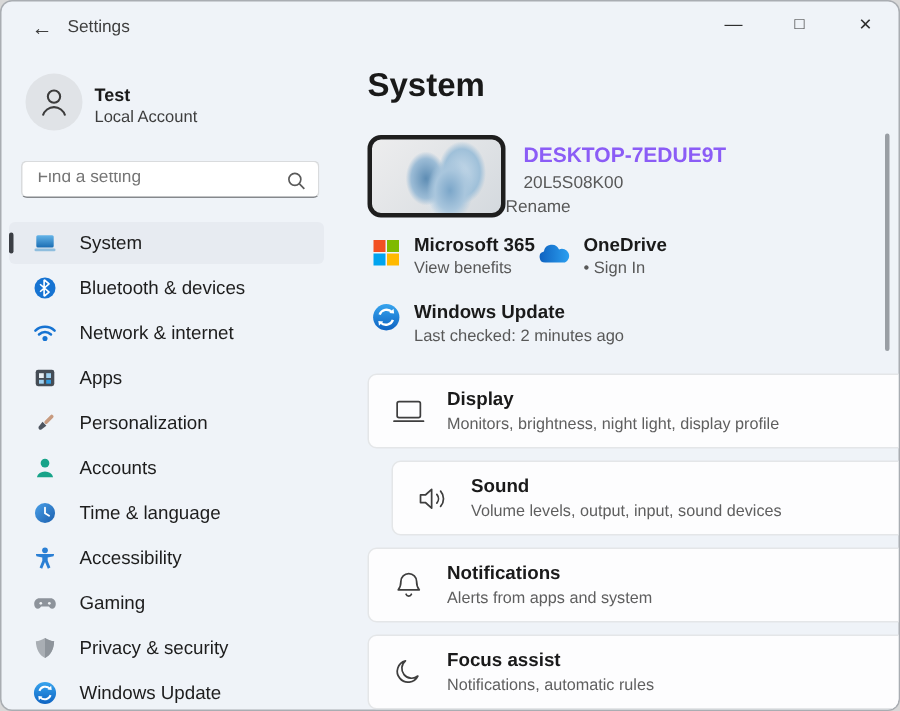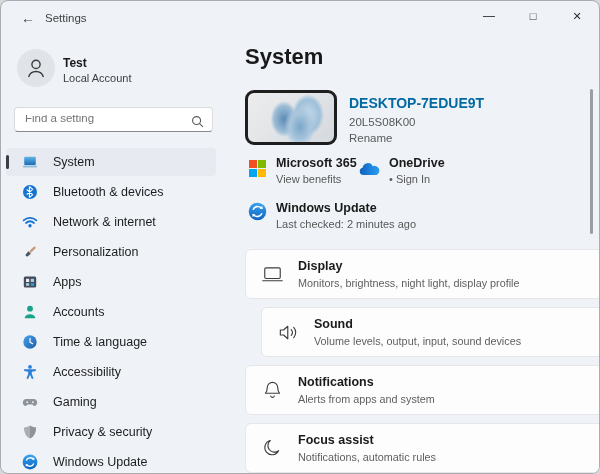--- a/index.html
+++ b/index.html
@@ -45,23 +45,23 @@
   
   .page-title { position:absolute; left:244px; top:43px; font-size:22px; font-weight:bold; color:#191919; }
   .device-thumb { position:absolute; left:244px; top:89px; width:92px; height:55px;
     border-radius:9px; border:3.5px solid #1e1e1e; overflow:hidden;
     background:
       radial-gradient(22px 30px at 52px 34px, #7ba6c9 0%, #a9c6dd 45%, transparent 70%),
       radial-gradient(18px 24px at 36px 26px, #5e8db4 0%, #9cbcd6 55%, transparent 75%),
       radial-gradient(20px 26px at 60px 22px, #c6d9e9 0%, #9fc0d9 60%, transparent 80%),
       radial-gradient(16px 20px at 46px 40px, #d9e5ef 0%, transparent 75%),
       linear-gradient(135deg,#ededee 0%,#dfe2e5 60%,#d4d9de 100%); }
-  .device-name { position:absolute; left:348px; top:94px; font-size:14px; font-weight:bold; color:#0369a1; }
+  .device-name { position:absolute; left:348px; top:94px; font-size:14px; font-weight:bold; color:#8b5cf6; }
   .device-model { position:absolute; left:348px; top:115px; font-size:11.5px; color:#585858; }
-  .device-rename { position:absolute; left:348px; top:131px; font-size:11.5px; color:#585858; cursor:default; }
+  .device-rename { position:absolute; left:336px; top:131px; font-size:11.5px; color:#585858; cursor:default; }
   .promo-title { font-size:12.5px; font-weight:bold; color:#1a1a1a; position:absolute; }
   .promo-sub { font-size:11px; color:#585858; position:absolute; }
   .ms-logo { position:absolute; left:248px; top:159px; width:17px; height:17px;
     display:grid; grid-template-columns:8px 8px; grid-template-rows:8px 8px; gap:1px; }
   .ms-logo span { display:block; }
   .od-icon { position:absolute; left:356px; top:161px; }
   .wu-icon { position:absolute; left:247px; top:201px; }
   
   .card { position:absolute; left:244px; width:376px; height:50px;
     background:#fdfdfe; border:1px solid #e4e6e8; border-radius:6px; cursor:default; }
@@ -150,40 +150,40 @@
           <path d="M4 9 C6.4 6.9 9.6 6.9 12 9" stroke-width="1.7"></path>
           <circle cx="8" cy="11.7" r="1.7" fill="#1673d2" stroke="none"></circle>
         </svg>
       </span>
       <span class="label">Network &amp; internet</span>
     </div>
 
     <div class="nav-item">
       <span class="nav-icon">
         <svg viewBox="0 0 16 16" width="16" height="16">
-          <g transform="rotate(45 8 8)">
-            <rect x="6.9" y="0.6" width="2.4" height="7.6" rx="1.1" fill="#c79a7f"></rect>
-            <path d="M6.3 8.6 h3.6 l-0.5 4.2 a1.4 1.4 0 0 1 -2.6 0 z" fill="#4e5560"></path>
-          </g>
-        </svg>
-      </span>
-      <span class="label">Personalization</span>
-    </div>
-
-    <div class="nav-item">
-      <span class="nav-icon">
-        <svg viewBox="0 0 16 16" width="16" height="16">
           <rect x="1.8" y="2.5" width="12.4" height="11" rx="1.6" fill="#454c55"></rect>
           <rect x="4" y="4.8" width="3.2" height="3.2" fill="#e8eef3"></rect>
           <rect x="8.8" y="4.8" width="3.2" height="3.2" fill="#9fd0f0"></rect>
           <rect x="4" y="9.2" width="3.2" height="2.6" fill="#9fd0f0"></rect>
           <rect x="8.8" y="9.2" width="3.2" height="2.6" fill="#2e9ae0"></rect>
         </svg>
       </span>
       <span class="label">Apps</span>
+    </div>
+
+    <div class="nav-item">
+      <span class="nav-icon">
+        <svg viewBox="0 0 16 16" width="16" height="16">
+          <g transform="rotate(45 8 8)">
+            <rect x="6.9" y="0.6" width="2.4" height="7.6" rx="1.1" fill="#c79a7f"></rect>
+            <path d="M6.3 8.6 h3.6 l-0.5 4.2 a1.4 1.4 0 0 1 -2.6 0 z" fill="#4e5560"></path>
+          </g>
+        </svg>
+      </span>
+      <span class="label">Personalization</span>
     </div>
 
     <div class="nav-item">
       <span class="nav-icon">
         <svg viewBox="0 0 16 16" width="16" height="16" fill="#17a389">
           <circle cx="8" cy="4.7" r="2.9"></circle>
           <path d="M2.6 14.2 a5.5 4.8 0 0 1 10.8 0 z"></path>
         </svg>
       </span>
       <span class="label">Accounts</span>

